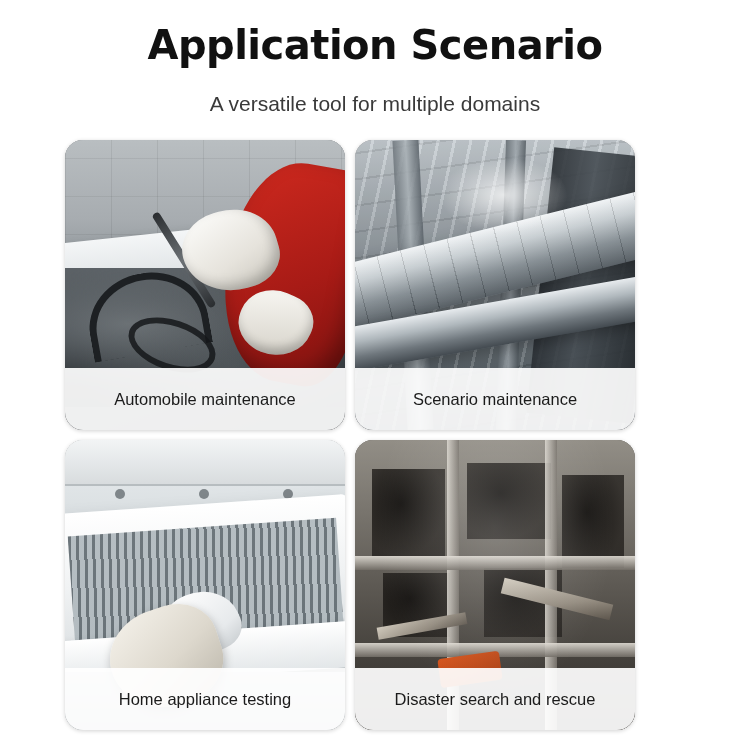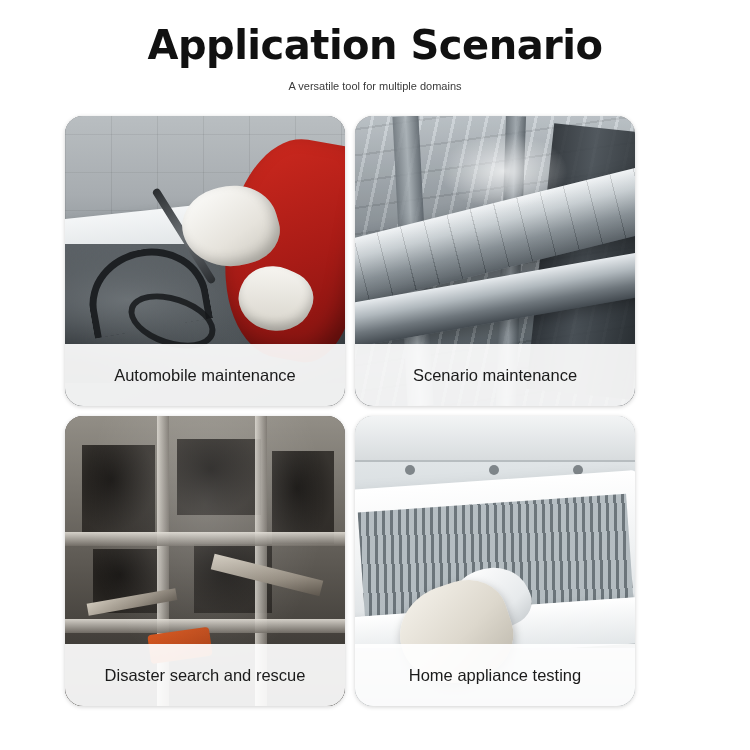--- a/index.html
+++ b/index.html
@@ -18,22 +18,22 @@
   .title {
     margin-top: 22px;
     font-size: 40px;
     font-weight: bold;
     letter-spacing: -0.5px;
     color: #111111;
     text-align: center;
     font-family: "DejaVu Sans", sans-serif;
   }
   .subtitle {
-    margin-top: 12px;
-    font-size: 11px;
+    margin-top: 24px;
+    font-size: 21px;
     color: #3a3a3a;
     font-weight: 400;
   }
   .grid {
     margin-top: 24px;
     width: 620px;
     display: grid;
     grid-template-columns: 280px 280px;
     grid-template-rows: 290px 290px;
     column-gap: 60px;
@@ -342,20 +342,38 @@
         <div class="ceil"></div>
         <div class="duct"></div>
         <div class="col"></div>
         <div class="col2"></div>
         <div class="bigpipe"></div>
         <div class="bigpipe2"></div>
         <div class="glow"></div>
       </div>
       <div class="caption-bar">
         <span class="caption-text">Scenario maintenance</span>
+      </div>
+    </div>
+
+    <div class="card">
+      <div class="photo p3">
+        <div class="ceilband"></div>
+        <div class="bolt" style="left:18%"></div>
+        <div class="bolt" style="left:48%"></div>
+        <div class="bolt" style="left:78%"></div>
+        <div class="acbody"></div>
+        <div class="fins"></div>
+        <div class="vent"></div>
+        <div class="base"></div>
+        <div class="cloth"></div>
+        <div class="hand"></div>
+      </div>
+      <div class="caption-bar">
+        <span class="caption-text">Home appliance testing</span>
       </div>
     </div>
 
     <div class="card">
       <div class="photo p4">
         <div class="facade"></div>
         <div class="dark" style="left:6%; top:10%; width:26%; height:30%;"></div>
         <div class="dark" style="left:40%; top:8%; width:30%; height:26%;"></div>
         <div class="dark" style="left:74%; top:12%; width:22%; height:32%;"></div>
         <div class="dark" style="left:10%; top:46%; width:24%; height:22%;"></div>
@@ -368,32 +386,14 @@
         <div class="slab" style="left:8%; top:62%; width:32%; height:12px; transform:rotate(-10deg);"></div>
         <div class="rubble"></div>
         <div class="orange"></div>
         <div class="dust"></div>
       </div>
       <div class="caption-bar">
         <span class="caption-text">Disaster search and rescue</span>
       </div>
     </div>
 
-    <div class="card">
-      <div class="photo p3">
-        <div class="ceilband"></div>
-        <div class="bolt" style="left:18%"></div>
-        <div class="bolt" style="left:48%"></div>
-        <div class="bolt" style="left:78%"></div>
-        <div class="acbody"></div>
-        <div class="fins"></div>
-        <div class="vent"></div>
-        <div class="base"></div>
-        <div class="cloth"></div>
-        <div class="hand"></div>
-      </div>
-      <div class="caption-bar">
-        <span class="caption-text">Home appliance testing</span>
-      </div>
-    </div>
-
   </div>
 </div>
 
 </body></html>

